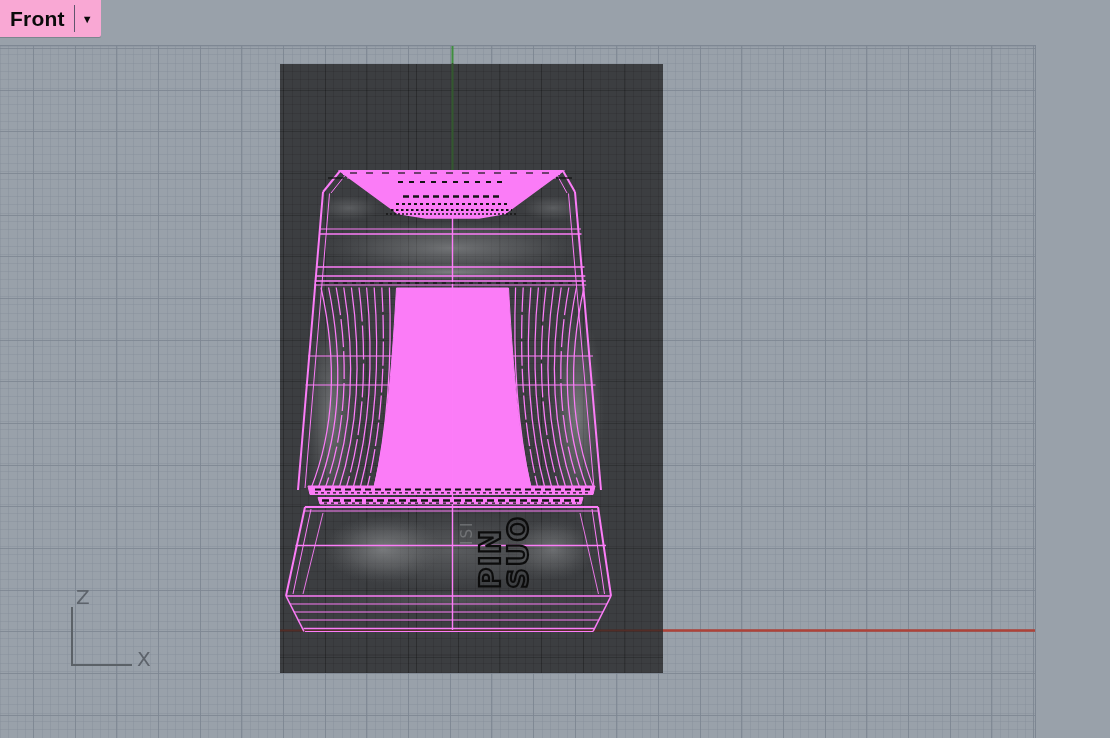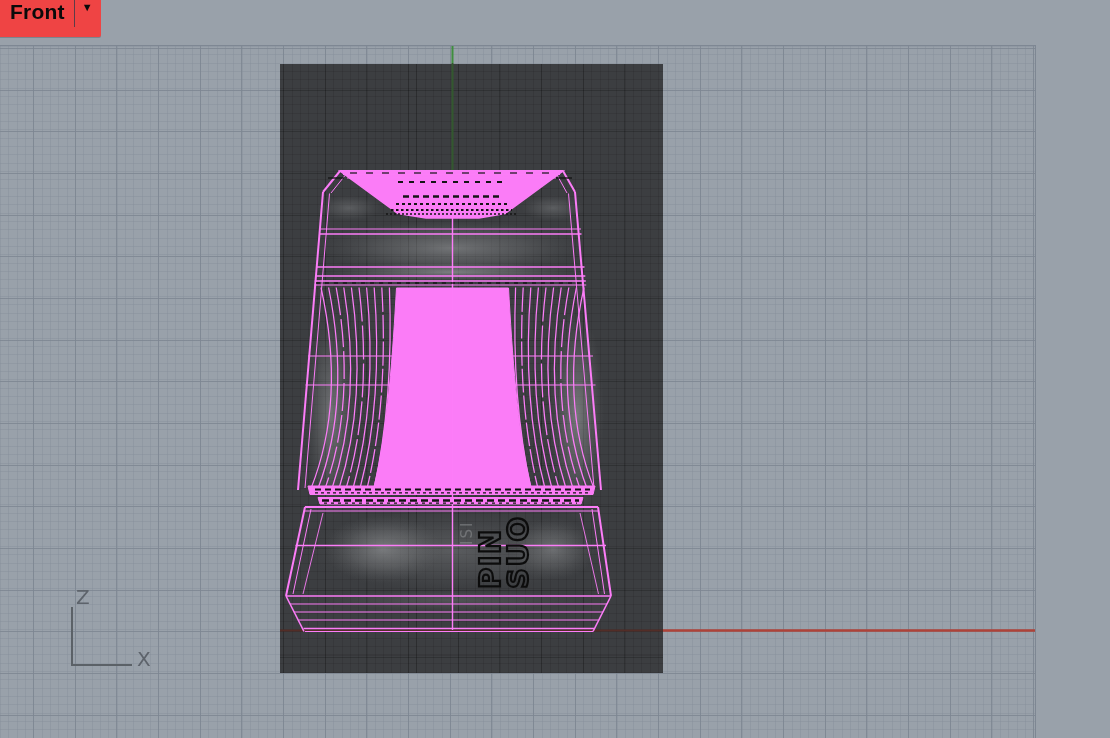--- a/index.html
+++ b/index.html
@@ -28,22 +28,22 @@
       repeating-linear-gradient(to right, rgba(0,0,0,0.20) 0 1px, transparent 1px 41.667px),
       repeating-linear-gradient(to bottom, rgba(0,0,0,0.20) 0 1px, transparent 1px 41.667px),
       repeating-linear-gradient(to right, rgba(0,0,0,0.09) 0 1px, transparent 1px 8.333px),
       repeating-linear-gradient(to bottom, rgba(0,0,0,0.09) 0 1px, transparent 1px 8.333px);
     background-position:-247px 0, 0 -16px, -280px 0, 0 -18px;
   }
   .scene-svg{position:absolute;left:0;top:0;width:1110px;height:738px;pointer-events:none;}
   
   .viewport-tab{
     position:absolute;left:0;top:0;height:37px;
-    display:flex;
-    background:#ef4444;padding:0 8px 0 10px;
+    display:flex;align-items:center;
+    background:#f9a8d4;padding:0 8px 0 10px;
     border-bottom-right-radius:2px;
     box-shadow:0 1px 0 rgba(40,50,60,0.25);
     cursor:pointer;
   }
   .viewport-tab .title{
     font-size:21px;font-weight:bold;color:#0a0a0a;letter-spacing:0.2px;
     font-family:"Liberation Sans","DejaVu Sans",sans-serif;
   }
   .viewport-tab .divider{width:1px;height:27px;background:#2c3a49;opacity:.75;margin:0 7px 0 9px;}
   .viewport-tab .arrow{font-size:11px;color:#0a0a0a;line-height:1;padding-top:2px;}

